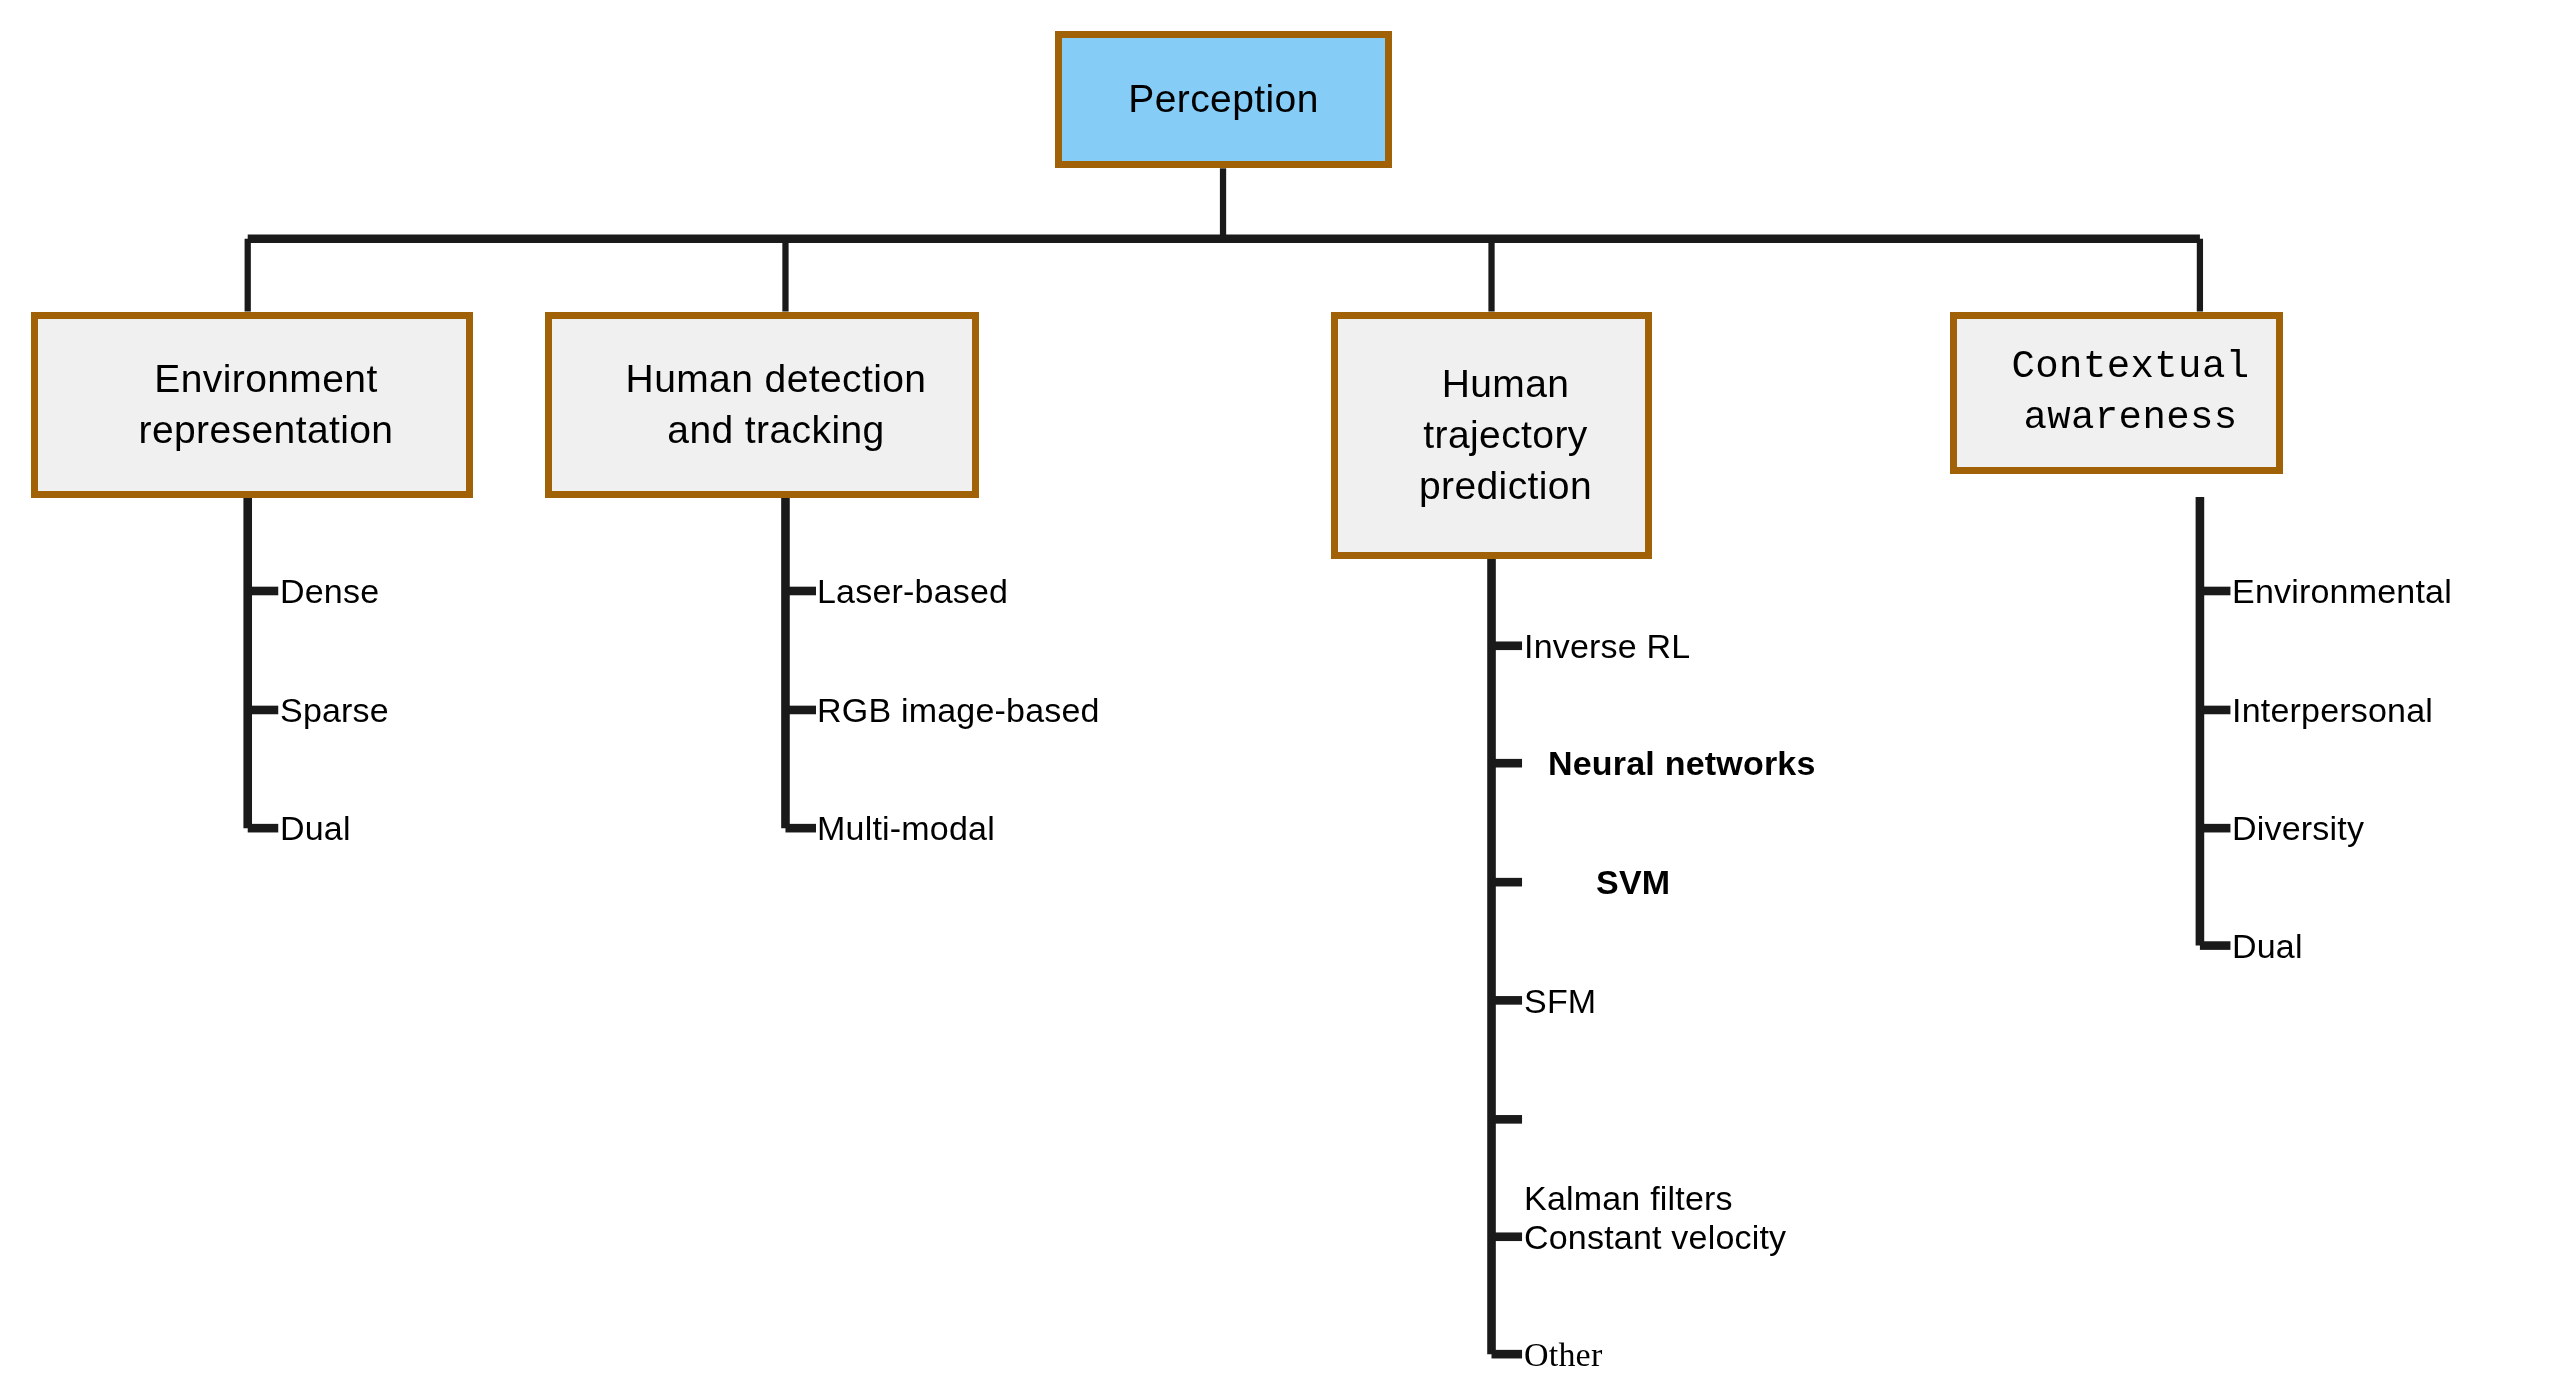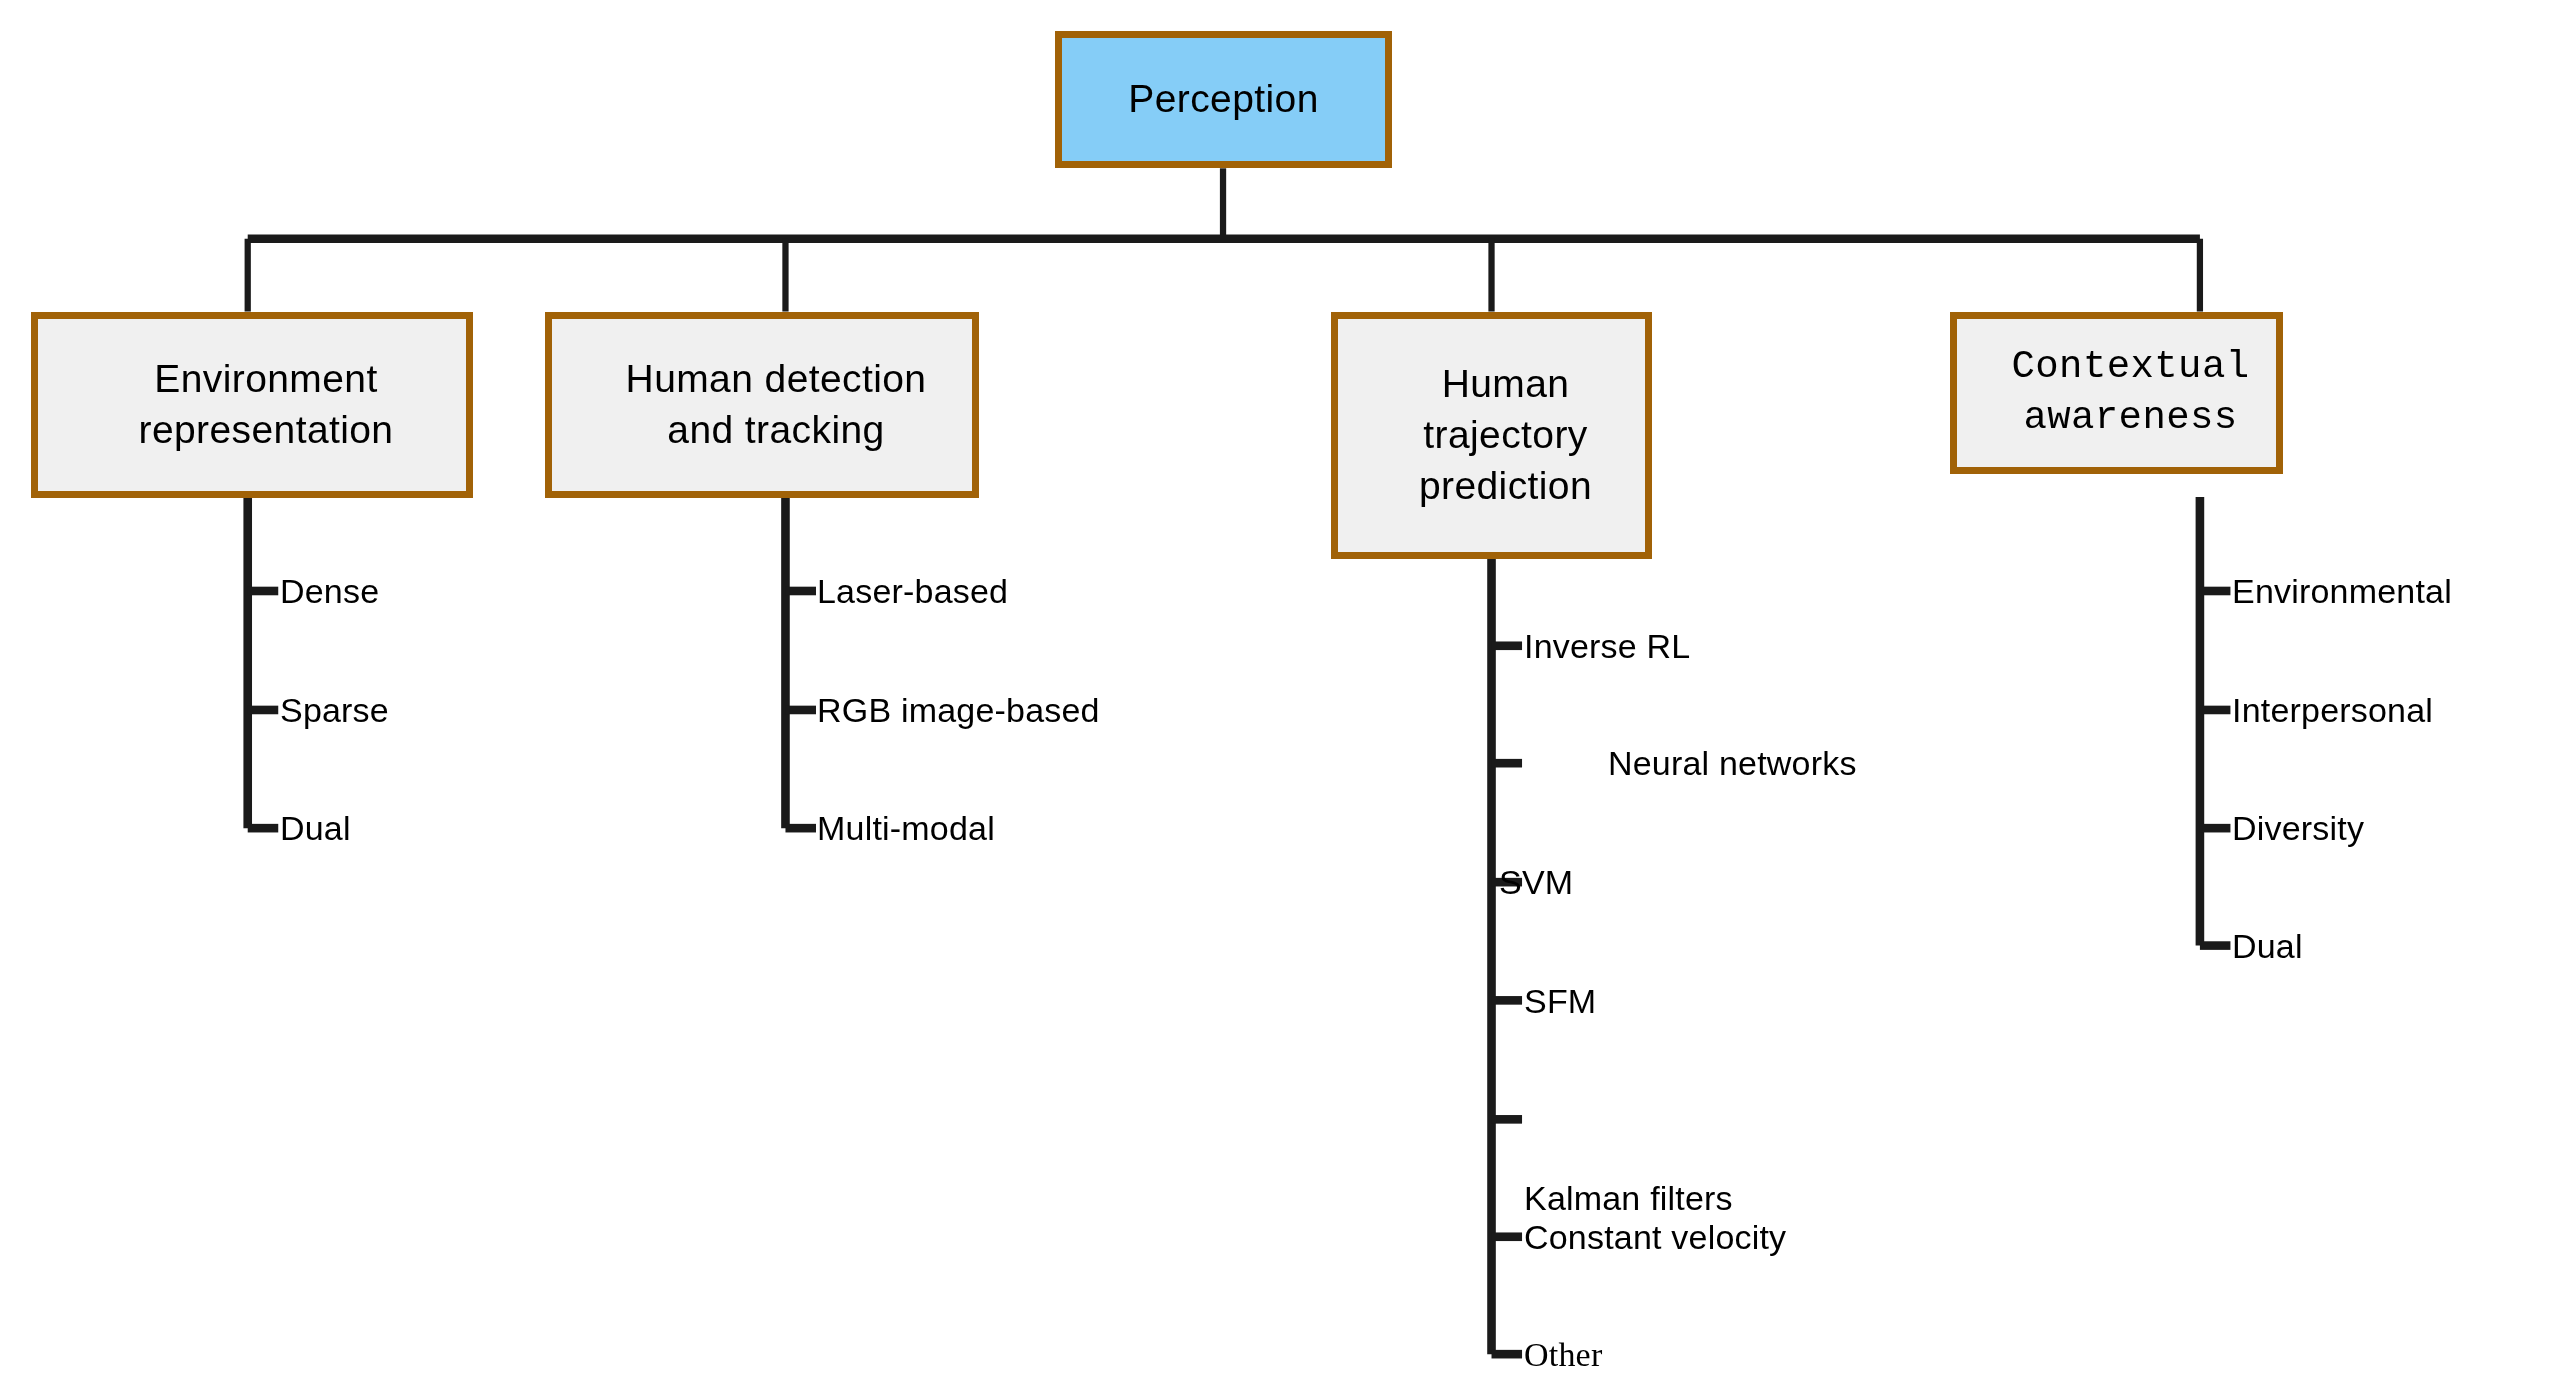--- a/index.html
+++ b/index.html
@@ -110,22 +110,22 @@
 awareness</span></div>
     </div>
   <div id="leaf-layer">
       <div class="leaf-label" style="left: 280px; top: 591px;">Dense</div>
       <div class="leaf-label" style="left: 280px; top: 710px;">Sparse</div>
       <div class="leaf-label" style="left: 280px; top: 828px;">Dual</div>
       <div class="leaf-label" style="left: 817px; top: 591px;">Laser-based</div>
       <div class="leaf-label" style="left: 817px; top: 710px;">RGB image-based</div>
       <div class="leaf-label" style="left: 817px; top: 828px;">Multi-modal</div>
       <div class="leaf-label" style="left: 1524px; top: 646px;">Inverse RL</div>
-      <div class="leaf-label" style="left: 1608px; top: 763px;">Neural networks</div>
-      <div class="leaf-label" style="left: 1499px; top: 882px;">SVM</div>
+      <div class="leaf-label" style="left: 1548px; top: 763px; font-weight: bold;">Neural networks</div>
+      <div class="leaf-label" style="left: 1596px; top: 882px; font-weight: bold;">SVM</div>
       <div class="leaf-label" style="left: 1524px; top: 1001px;">SFM</div>
       <div class="leaf-label" style="left: 1524px; top: 1180px; margin-top: 18px;">Kalman filters</div>
       <div class="leaf-label" style="left: 1524px; top: 1237px;">Constant velocity</div>
       <div class="leaf-label" style="left: 1524px; top: 1355px; font-family: Liberation Serif, serif;">Other</div>
       <div class="leaf-label" style="left: 2232px; top: 591px;">Environmental</div>
       <div class="leaf-label" style="left: 2232px; top: 710px;">Interpersonal</div>
       <div class="leaf-label" style="left: 2232px; top: 828px;">Diversity</div>
       <div class="leaf-label" style="left: 2232px; top: 946px;">Dual</div>
     </div>
 

